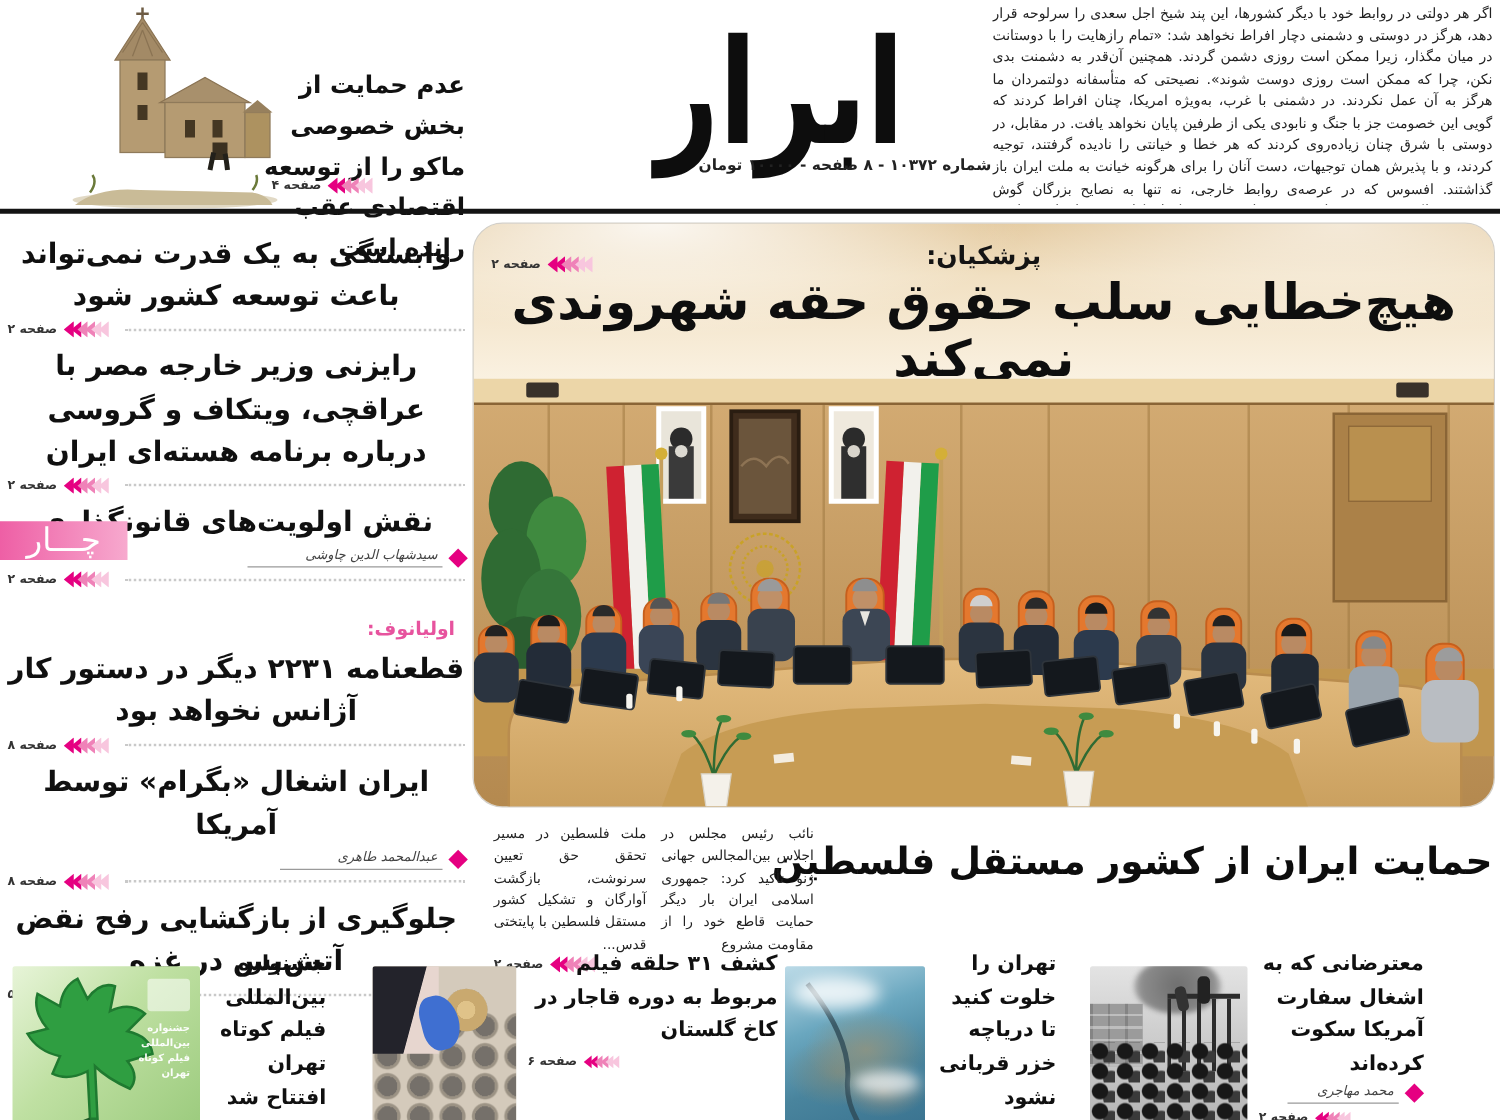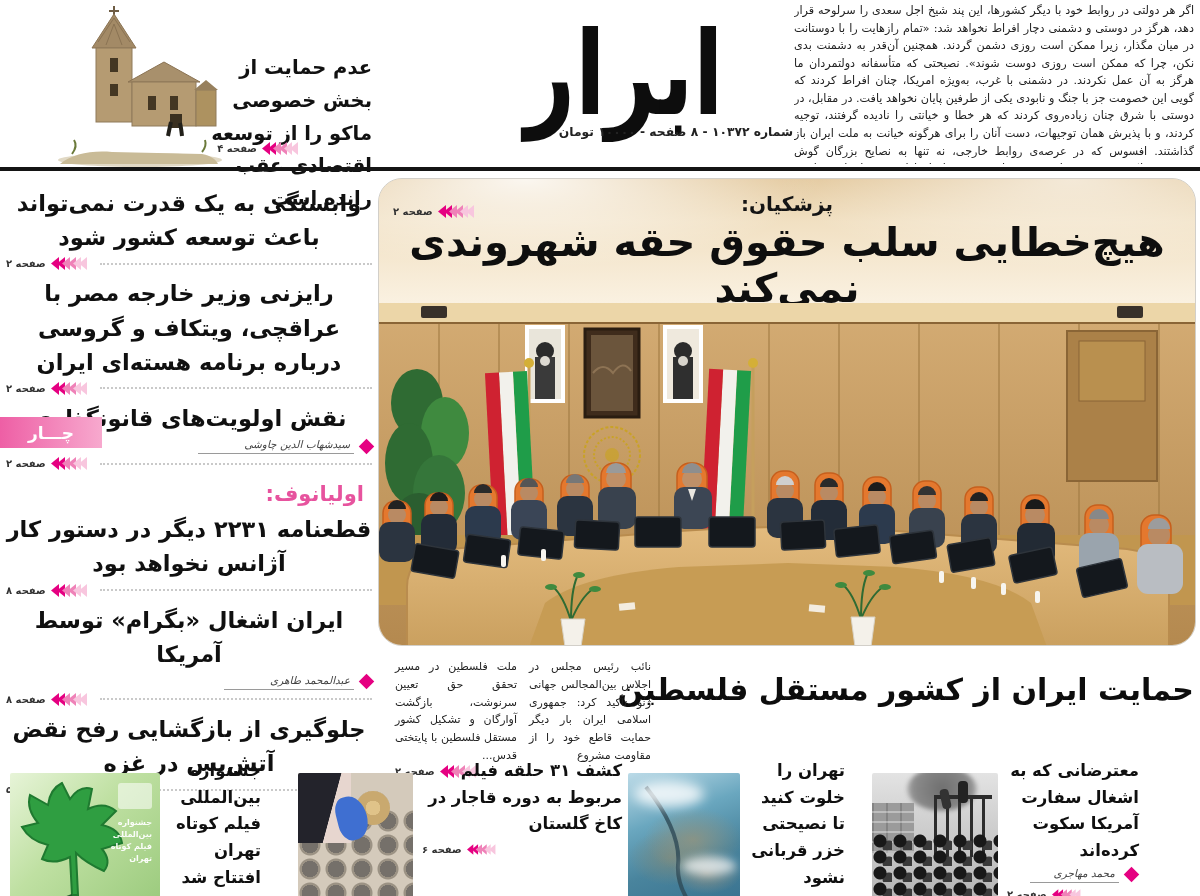--- a/index.html
+++ b/index.html
@@ -28,25 +28,25 @@
   .pm-dots{flex:1;border-top:2px dotted #c9c9c9;margin-left:6px;height:0;}
 
   
   .byline{display:flex;align-items:center;justify-content:flex-end;gap:7px;direction:ltr;margin:2px 2px 3px 0;font-style:italic;}
   .byline-text{font-size:10.5px;color:#444;direction:rtl;border-bottom:1px solid #9a9a9a;padding:0 4px 3px 46px;}
   .diamond{width:11px;height:11px;background:#e50081;transform:rotate(45deg);flex:none;}
 
   
   .left-col{position:absolute;left:4px;top:180px;width:370px;direction:rtl;}
   .lc-head{font-size:22.5px;font-weight:700;line-height:1.52;text-align:center;color:#101010;margin:6px 2px 3px;}
-  .lc-kicker{font-size:21px;font-weight:700;color:#e7539e;text-align:right;margin:12px 10px 0;}
+  .lc-kicker{font-size:15px;font-weight:700;color:#e7539e;text-align:right;margin:24px 10px 0;}
   .lc-story .pmarker{margin:1px 2px 6px;}
   .watermark{position:absolute;left:0;top:417px;width:102px;height:31px;z-index:6;
     background:linear-gradient(90deg,#ee5fa5,#f7a9ce);display:flex;align-items:center;justify-content:center;
-    color:#fff;font-size:17px;font-weight:700;direction:rtl;}
+    color:#fff;font-size:26px;font-weight:400;direction:rtl;}
 
   
   .lead{position:absolute;left:378px;top:178px;width:818px;height:468px;border:1px solid #d2cfc9;
     border-radius:24px;overflow:hidden;background:#f6ead4;box-sizing:border-box;}
   .lead-top{position:absolute;left:0;top:0;width:100%;height:124px;
     background:
       radial-gradient(ellipse 60% 120% at 18% 0%,rgba(255,255,255,.85),rgba(255,255,255,0) 60%),
       radial-gradient(ellipse 60% 120% at 85% 0%,rgba(255,255,255,.6),rgba(255,255,255,0) 60%),
       linear-gradient(180deg,#e3c89c 0%,#f1e0c2 34%,#faf1e1 100%);}
   .lead-marker{position:absolute;left:14px;top:26px;}
@@ -635,21 +635,21 @@
   <div class="card" id="cardC">
     <div class="card-img img-sat">
       <div class="sat-land"></div>
       <svg width="112" height="128" viewBox="0 0 112 128" style="position:absolute;left:0;top:0">
         <path d="M18 14 Q34 34 42 52 Q52 74 50 92 Q49 108 58 124" stroke="#2e4a56" stroke-width="4" fill="none" opacity="0.8"></path>
       </svg>
       <div class="sat-cloud"></div>
       <div class="sat-cloud2"></div>
     </div>
     <div class="card-txt">
-      <div class="card-head">تهران را خلوت کنید تا نصیحتی خزر قربانی نشود</div>
+      <div class="card-head">تهران را خلوت کنید تا دریاچه خزر قربانی نشود</div>
 
     </div>
   </div>
 
   <div class="card" id="cardD">
     <div class="card-img img-protest">
       <div class="pr-tree"></div>
       <div class="pr-wall"></div>
       <div class="pr-gate"></div>
       <div class="pr-climber"></div>

